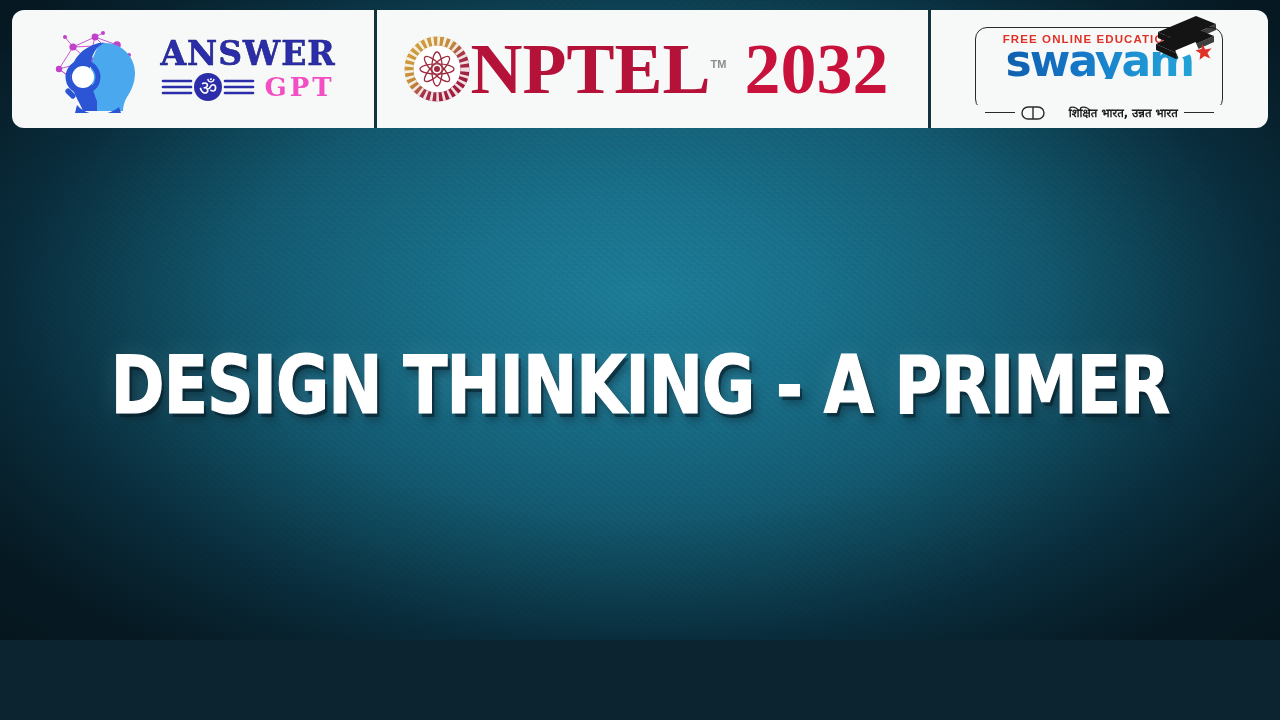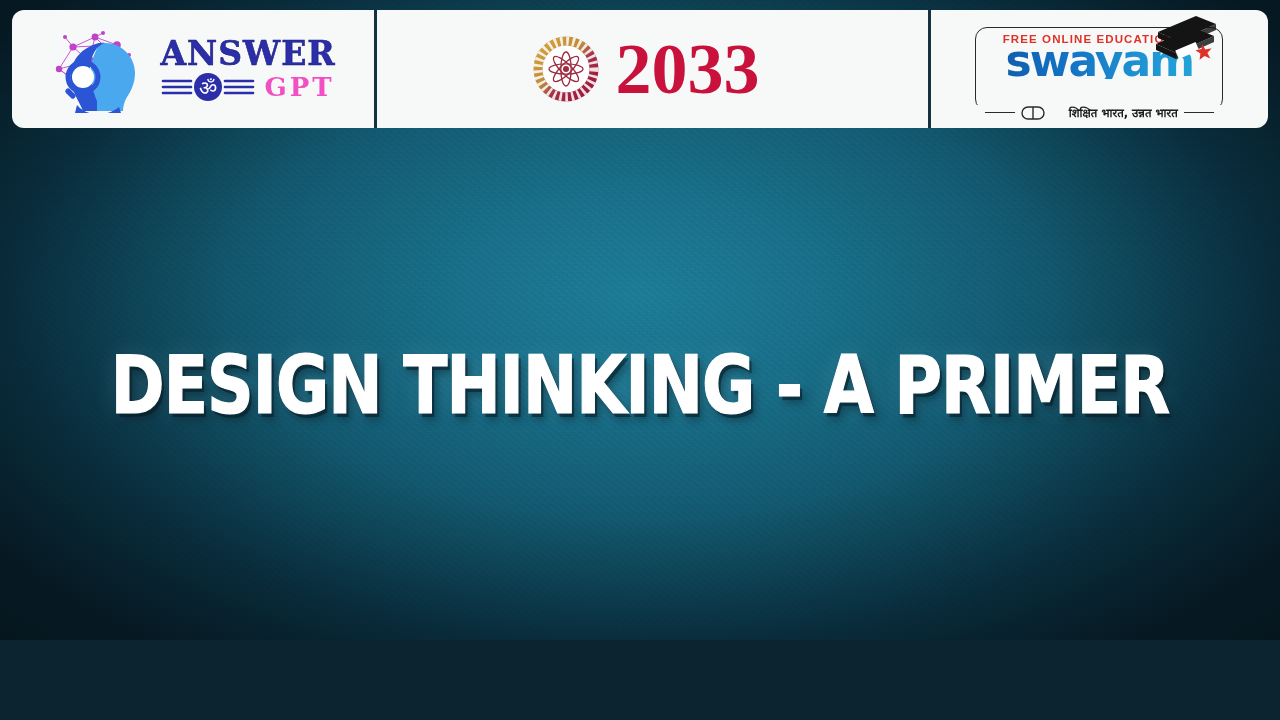--- a/index.html
+++ b/index.html
@@ -229,21 +229,22 @@
             <circle cx="37" cy="37" r="23" fill="#ffffff"></circle>
             <g stroke="#9e2b3f" stroke-width="1.3" fill="none">
               <ellipse cx="37" cy="37" rx="17" ry="5.2"></ellipse>
               <ellipse cx="37" cy="37" rx="17" ry="5.2" transform="rotate(45 37 37)"></ellipse>
               <ellipse cx="37" cy="37" rx="17" ry="5.2" transform="rotate(90 37 37)"></ellipse>
               <ellipse cx="37" cy="37" rx="17" ry="5.2" transform="rotate(135 37 37)"></ellipse>
             </g>
             <circle cx="37" cy="37" r="3" fill="#9e2b3f"></circle>
           </svg>
         </div>
-        <div class="nptel-year">2033</div>
+        <div class="nptel-word"><span>NPTEL</span><span class="nptel-tm">TM</span></div>
+        <div class="nptel-year">2032</div>
       </div>
     </div>
 
     <div class="divider"></div>
 
     <div class="panel last">
       <div class="swayam-box">
         <div class="books">
           <svg viewBox="0 0 72 52" width="72" height="52">
             <g fill="#141414">

